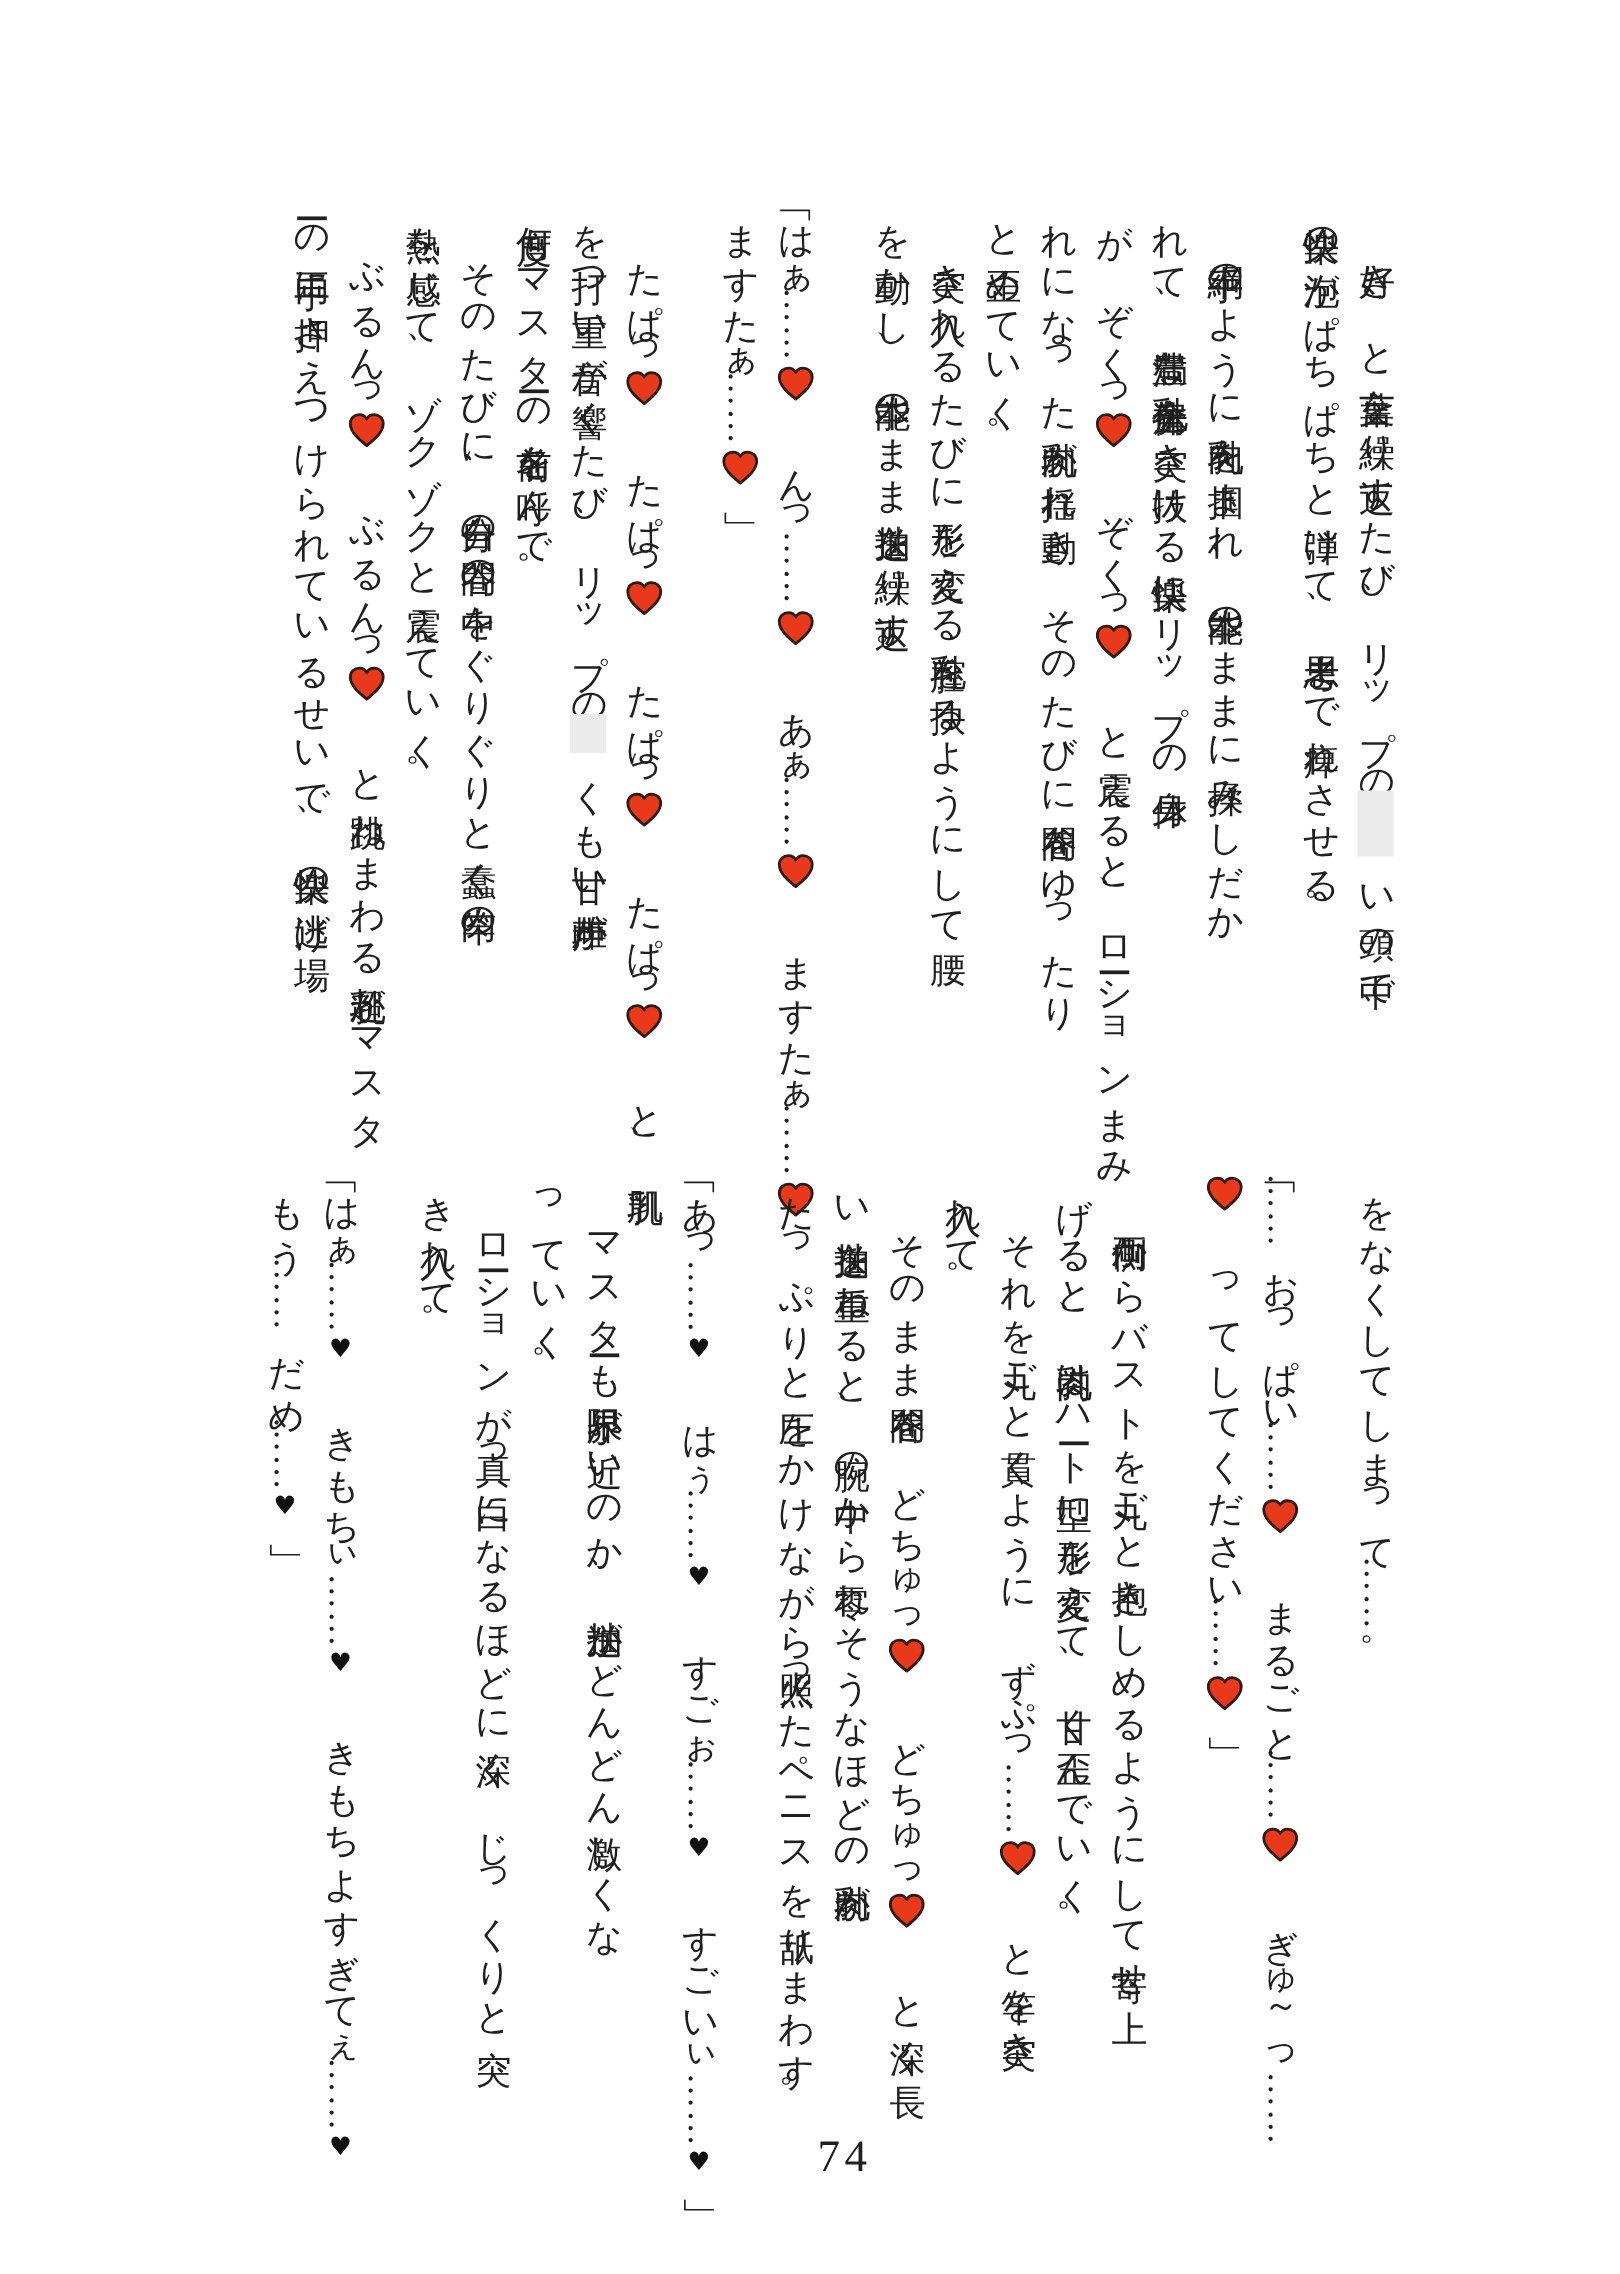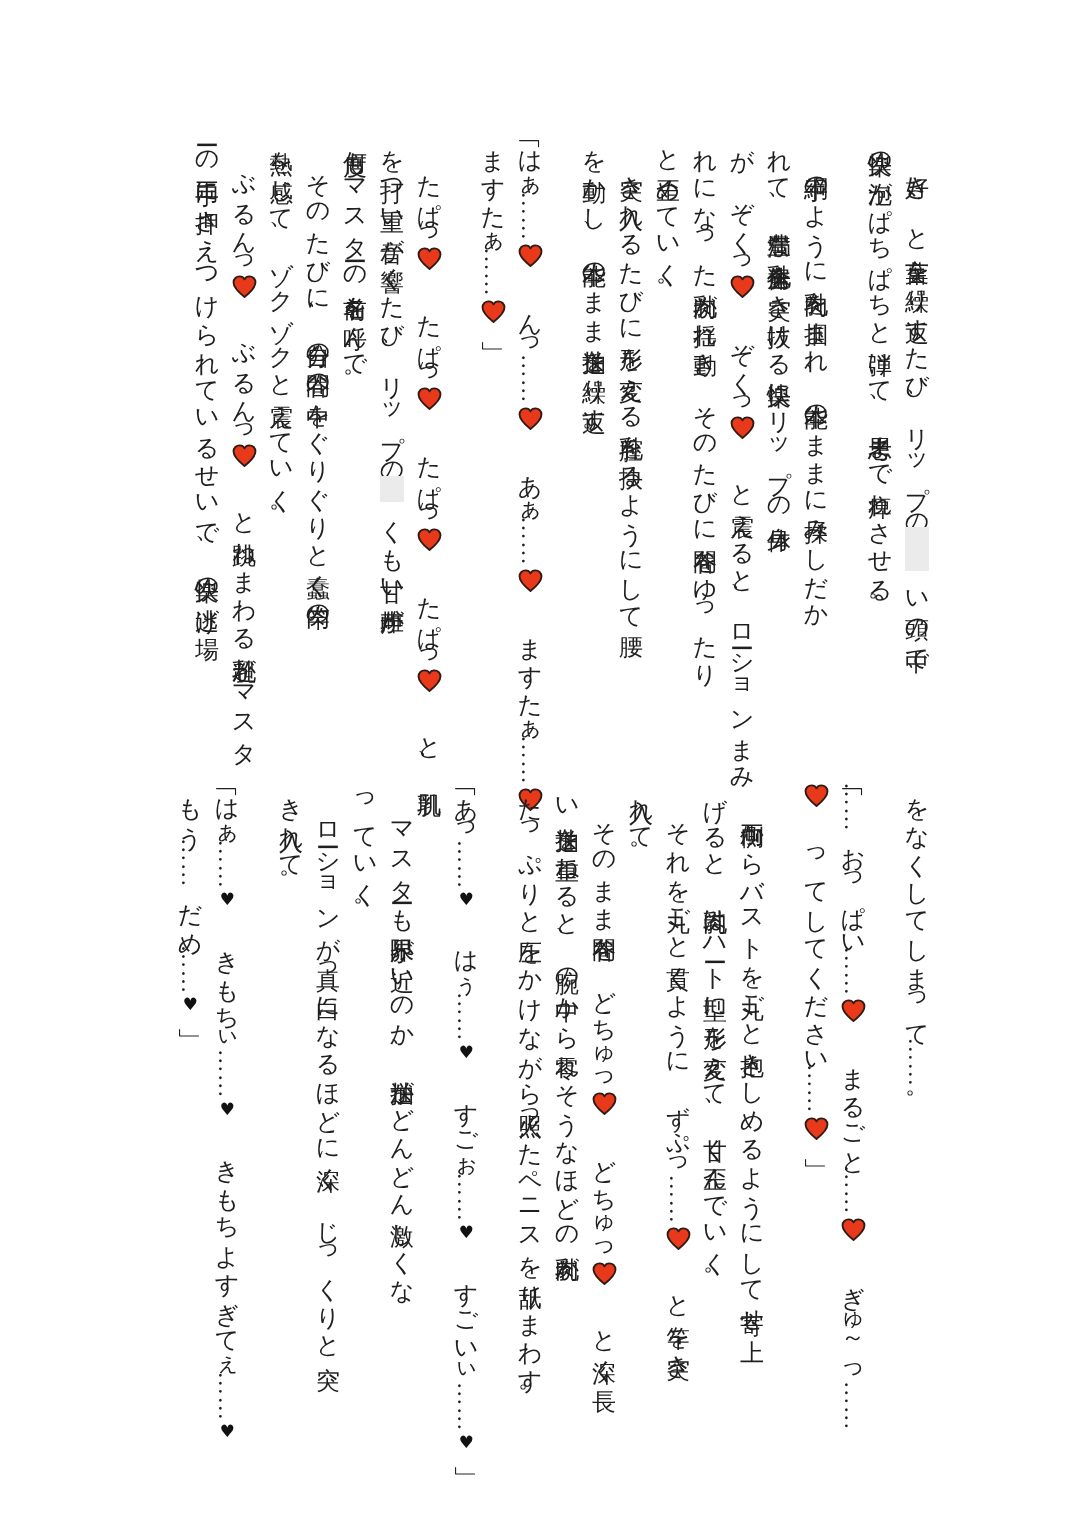--- a/index.html
+++ b/index.html
@@ -136,13 +136,14 @@
       <div class="col">い抽送を重ねると、腕の中から零れそうなほどの乳肉が、</div>
       <div class="col">たっぷりと圧をかけながら火照ったペニスを舐りまわす。</div>
       <div class="col gap">「あっ……<span class="bheart" style="color: rgb(17, 17, 17);">♥</span>　はぅ……<span class="bheart" style="color: rgb(17, 17, 17);">♥</span>　すごぉ……<span class="bheart" style="color: rgb(17, 17, 17);">♥</span>　すごいぃ……<span class="bheart" style="color: rgb(17, 17, 17);">♥</span>」</div>
       <div class="col gap" style="padding-top: 25px;">マスターも限界が近いのか、抽送がどんどん激しくな</div>
       <div class="col">っていく。</div>
       <div class="col" style="padding-top: 25px;">ローションが真っ白になるほどに深く、じっくりと突</div>
       <div class="col">き入れて。</div>
       <div class="col gap">「はぁ……<span class="bheart" style="color: rgb(17, 17, 17);">♥</span>　きもちぃ……<span class="bheart" style="color: rgb(17, 17, 17);">♥</span>　きもちよすぎてぇ……<span class="bheart" style="color: rgb(17, 17, 17);">♥</span></div>
       <div class="col">もう……だめ……<span class="bheart" style="color: rgb(17, 17, 17);">♥</span>」</div>
     </div>
+  <div class="page-number">74</div>
 </div>
 
 </body></html>

